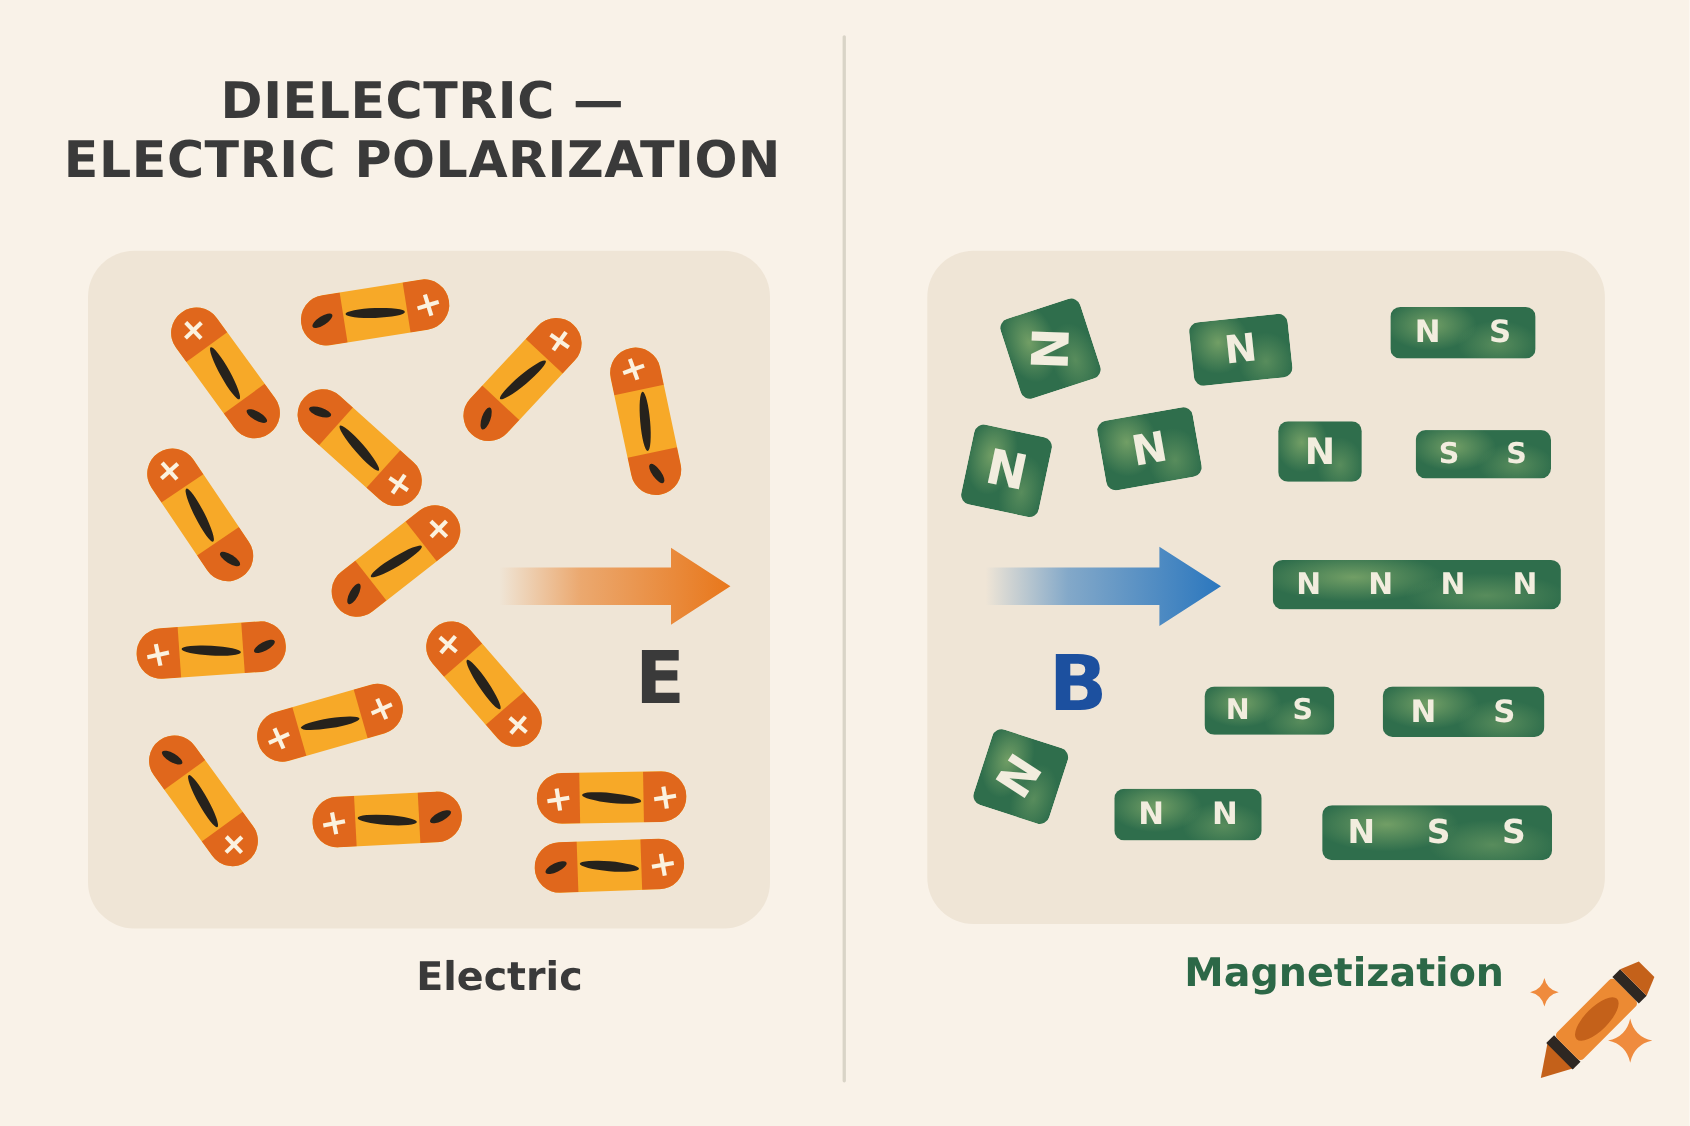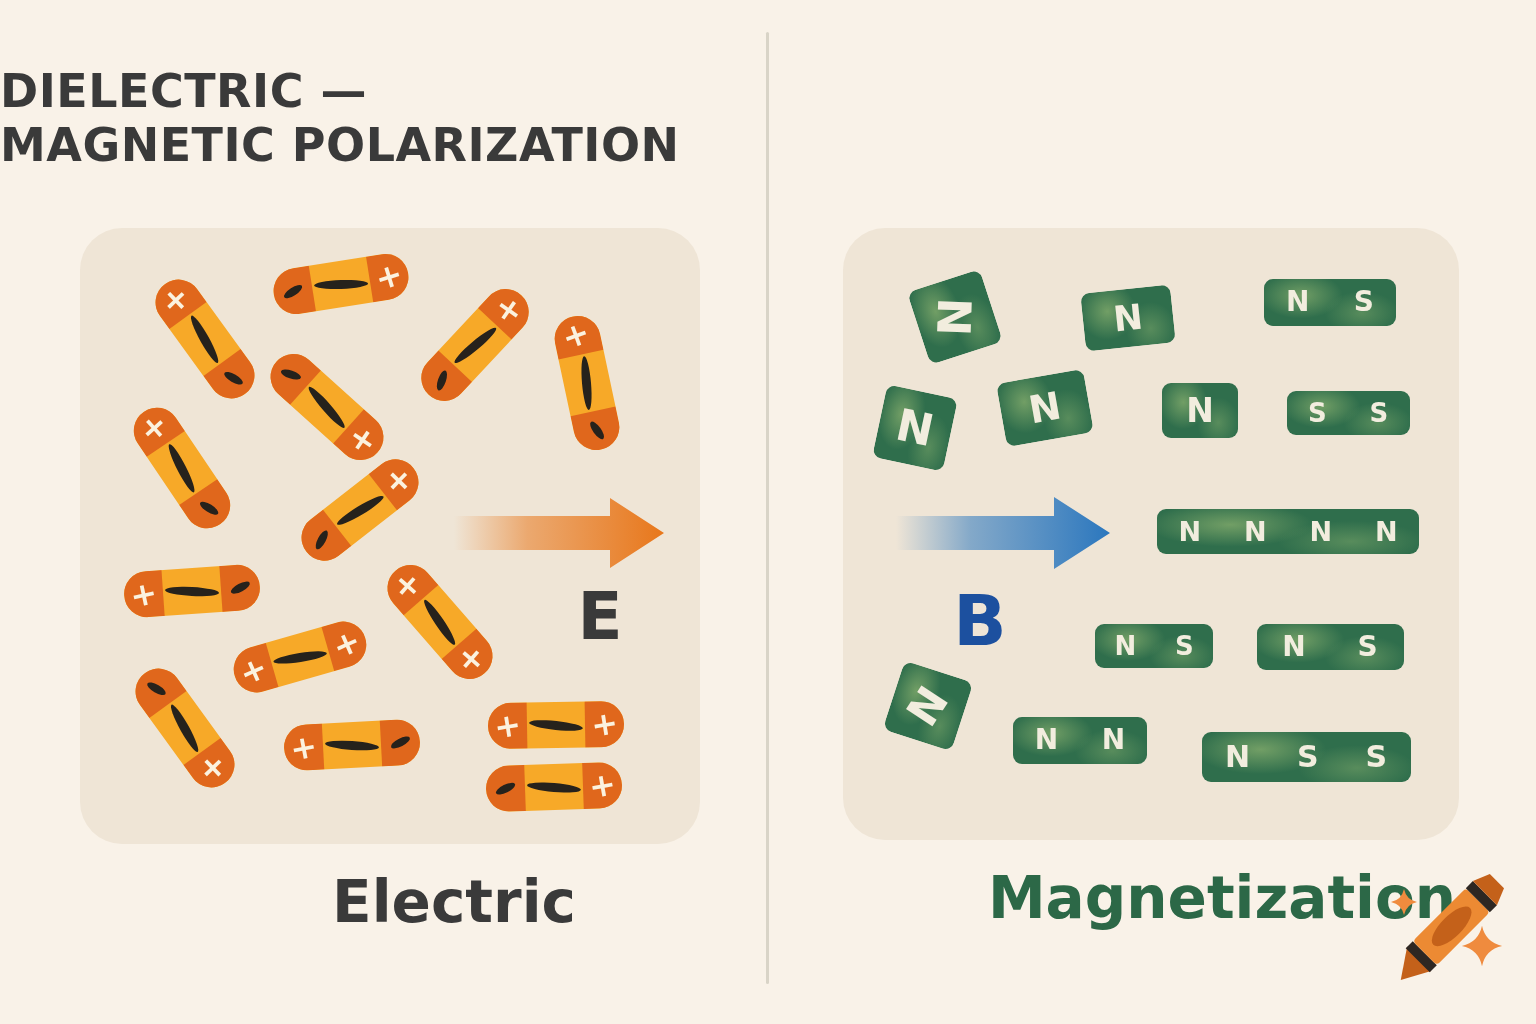--- a/index.html
+++ b/index.html
@@ -1,19 +1,19 @@
 <!DOCTYPE html>
 <html style="--bg: #F9F2E8; --divider: #D9D4C7; --title-color: #3A3A3A; --panel: #EFE5D6; --dipole-body: #F7A928; --dipole-cap: #E0671C; --dipole-slit: #26221C; --glyph-plus: #FBF2DF; --arrow-e: #E8771B; --magnet: #2F6E4C; --magnet-letter: #F2EDDE; --arrow-b: #2B77BE; --b-label: #1C509F; --caption-green: #2C6847;"><head>
 <meta charset="utf-8">
 <style>
   html,body{margin:0;padding:0;}
   body{font-family:"DejaVu Sans","Liberation Sans",sans-serif;}
   #page{position:relative;width:1536px;height:1024px;background:var(--bg,#F9F2E8);overflow:hidden;}
 
-  .col-title{position:absolute;top:64px;width:768px;text-align:left;
+  .col-title{position:absolute;top:64px;width:768px;text-align:center;
     color:var(--title-color,#3A3A3A);font-weight:bold;font-size:46px;line-height:1.18;letter-spacing:0.5px;}
   .col-title.left{left:0;}
   .col-title.right{left:768px;}
 
   .panel{position:absolute;top:228px;background:var(--panel,#EFE5D6);border-radius:42px;}
   #left-panel{left:80px;width:620px;height:616px;}
   #right-panel{left:843px;width:616px;height:612px;}
 
   .divider{position:absolute;left:766px;top:32px;width:3px;height:952px;
     background:var(--divider,#D9D4C7);border-radius:2px;}
@@ -32,21 +32,21 @@
     display:flex;align-items:center;justify-content:space-around;
     color:var(--magnet-letter,#F2EDDE);font-weight:bold;
     background-image:radial-gradient(ellipse 45% 70% at 28% 35%, rgba(168,198,122,0.55), rgba(168,198,122,0) 70%),
                      radial-gradient(ellipse 40% 65% at 74% 72%, rgba(150,186,116,0.40), rgba(150,186,116,0) 70%);}
   .magnet span{display:block;line-height:1;}
 
   .field-label{position:absolute;font-weight:bold;}
   #e-label{left:560px;top:578px;width:80px;text-align:center;font-size:66px;color:var(--title-color,#3A3A3A);}
   #b-label{left:940px;top:580px;width:80px;text-align:center;font-size:70px;color:var(--b-label,#1C509F);}
 
-  .caption{position:absolute;width:908px;text-align:center;font-weight:bold;font-size:58px;}
+  .caption{position:absolute;width:908px;text-align:center;font-weight:bold;font-size:36px;}
   #left-caption{left:0;top:868px;color:var(--title-color,#3A3A3A);}
   #right-caption{left:768px;top:864px;color:var(--caption-green,#2C6847);}
 
   .arrow-svg{position:absolute;}
   #e-arrow{left:452px;top:494px;}
   #b-arrow{left:894px;top:493px;}
   .stopA-e{stop-color:var(--arrow-e,#E8771B);stop-opacity:0;}
   .stopB-e{stop-color:var(--arrow-e,#E8771B);stop-opacity:0.55;}
   .stopC-e{stop-color:var(--arrow-e,#E8771B);stop-opacity:1;}
   .stopA-b{stop-color:var(--arrow-b,#2B77BE);stop-opacity:0;}
@@ -55,21 +55,21 @@
 
   #crayon{position:absolute;left:1358px;top:852px;}
 </style>
 </head>
 <body>
 
 <div id="page">
 
   <div class="col-title left">
     <div>DIELECTRIC —</div>
-    <div>MAGNETIC POLARIZATION</div>
+    <div>ELECTRIC POLARIZATION</div>
   </div>
 
 
   <div class="divider"></div>
 
   <div id="left-panel" class="panel"></div>
   <div id="right-panel" class="panel"></div>
 
   <div id="dipole-layer">
       <div class="dipole" style="left: 273px; top: 261px; transform: rotate(-9deg);">

